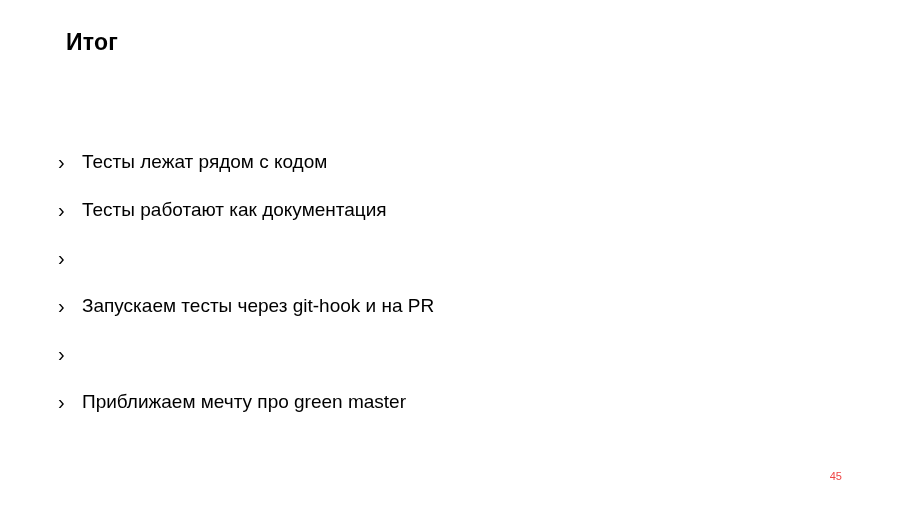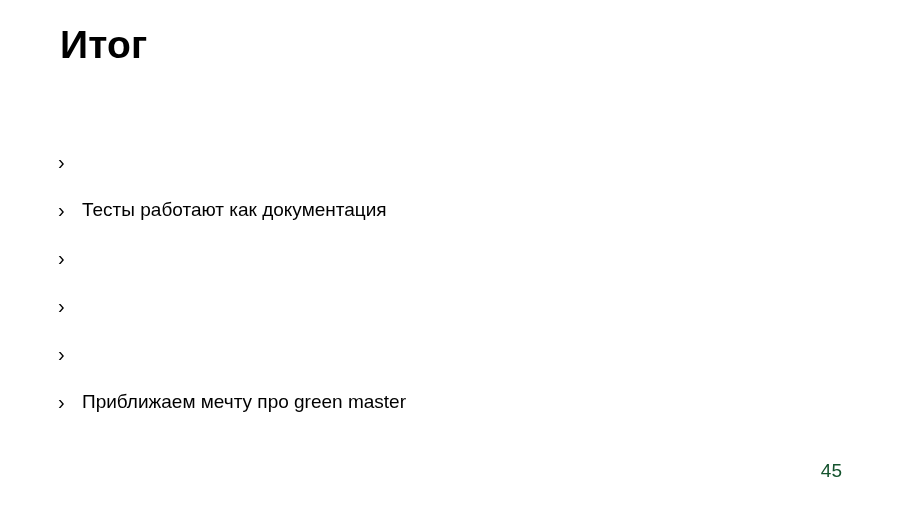--- a/index.html
+++ b/index.html
@@ -17,22 +17,22 @@
   }
   .slide {
     position: absolute;
     inset: 0;
     background: #ffffff;
   }
   .slide-title {
     position: absolute;
     left: 60px;
     top: 24px;
-    margin: 0;
-    font-size: 39px;
+    margin: 6px;
+    font-size: 23px;
     line-height: 1.1;
     font-weight: 700;
     letter-spacing: 0.2px;
     color: #000000;
   }
   .bullet-list {
     position: absolute;
     left: 58px;
     top: 138px;
     margin: 0;
@@ -52,44 +52,46 @@
     width: 24px;
     flex: 0 0 24px;
     font-size: 20px;
     font-weight: 400;
     color: #000000;
   }
   .page-number {
     position: absolute;
     right: 58px;
     bottom: 24px;
-    font-size: 19px;
-    color: #14532d;
+    font-size: 11px;
+    color: #ef4444;
   }
 </style>
 </head>
 <body>
 
 <div class="slide">
 
   <h1 class="slide-title">Итог</h1>
 
   <ul class="bullet-list">
     <li>
       <span class="bullet-marker">›</span>
+      <span>Тесты лежат рядом с кодом</span>
     </li>
     <li>
       <span class="bullet-marker">›</span>
       <span>Тесты работают как документация</span>
     </li>
     <li>
       <span class="bullet-marker">›</span>
     </li>
     <li>
       <span class="bullet-marker">›</span>
+      <span>Запускаем тесты через git-hook и на PR</span>
     </li>
     <li>
       <span class="bullet-marker">›</span>
     </li>
     <li>
       <span class="bullet-marker">›</span>
       <span>Приближаем мечту про green master</span>
     </li>
   </ul>
 

